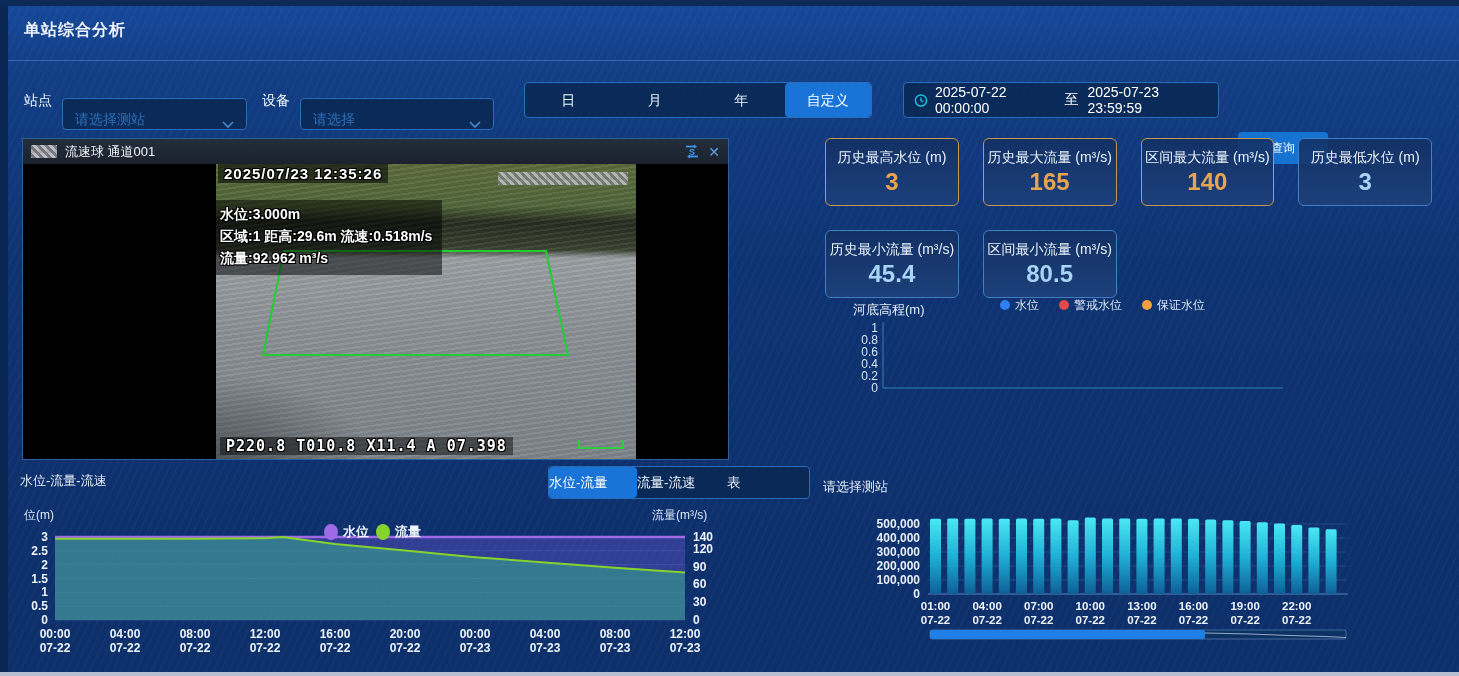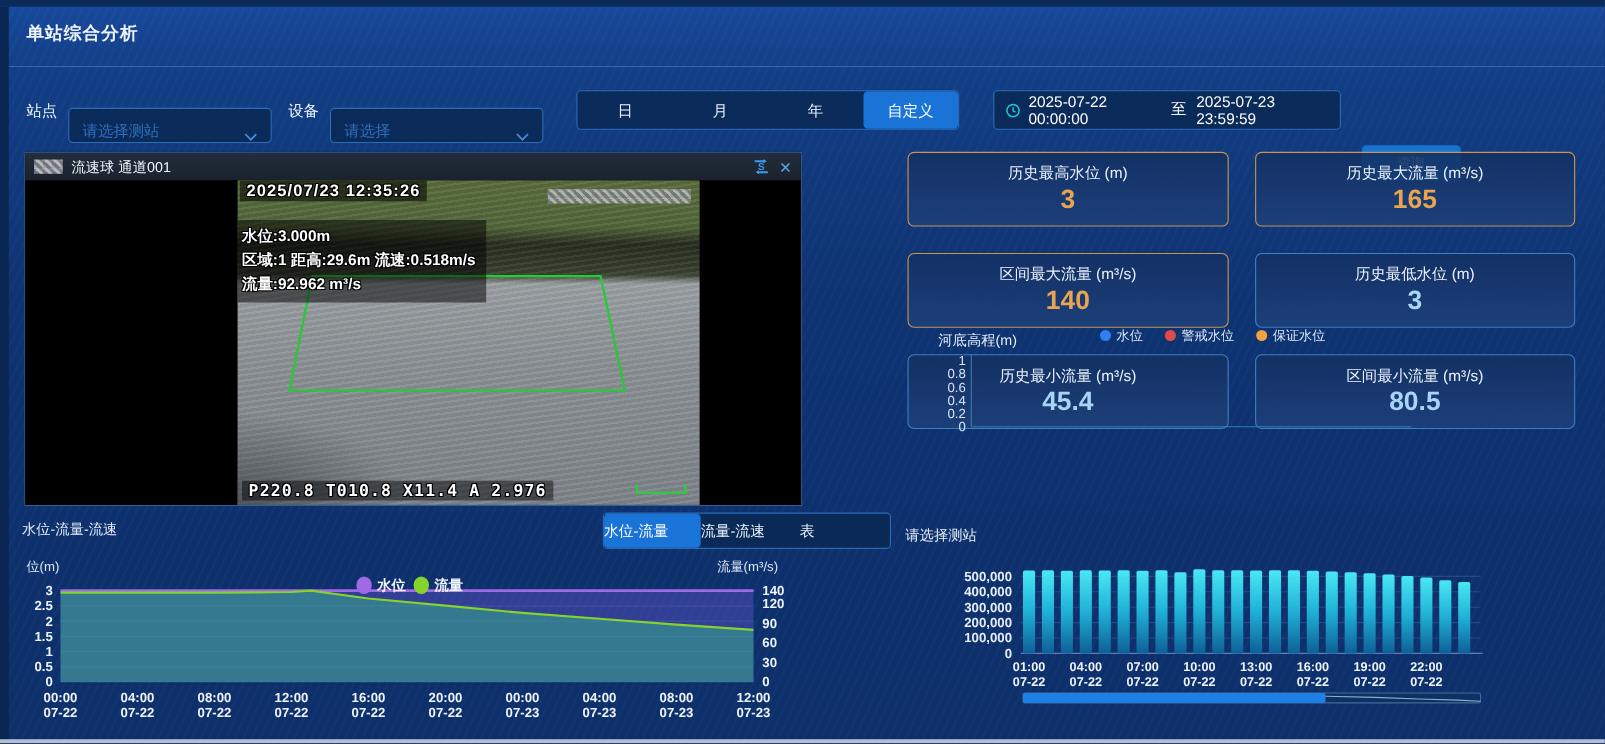--- a/index.html
+++ b/index.html
@@ -52,21 +52,21 @@
   .osd-telemetry{bottom:4px;left:4px;font-family:"DejaVu Sans Mono",monospace;font-size:15px;letter-spacing:1px;
     background:rgba(0,0,0,.45);padding:0 6px;}
   .vpoly{position:absolute;left:0;top:0;}
   .scale-marker{position:absolute;right:12px;bottom:10px;width:42px;height:7px;
     border-left:2px solid #2ecc40;border-right:2px solid #2ecc40;border-bottom:2px solid #2ecc40;}
   .pixel{background-image:linear-gradient(45deg, rgba(185,185,190,.9) 25%, rgba(120,125,130,.9) 25% 50%, rgba(205,205,210,.9) 50% 75%, rgba(140,140,145,.9) 75%);background-size:8px 8px;}
   .pixel.small{width:26px;height:13px;}
   .watermark{position:absolute;top:8px;right:8px;width:130px;height:13px;opacity:.85;}
   
   .stats{position:absolute;left:825px;top:138px;width:607px;display:grid;
-    grid-template-columns:repeat(2,1fr);column-gap:26px;row-gap:10px;gap:24px;}
+    grid-template-columns:repeat(4,1fr);column-gap:26px;row-gap:10px;gap:24px;}
   .card{height:68px;box-sizing:border-box;border-radius:6px;text-align:center;padding-top:10px;
     background:linear-gradient(180deg, rgba(18,48,98,.88), rgba(30,64,122,.92));}
   .card.max{border:1px solid #c8954f;}
   .card.min{border:1px solid #3f7fc2;}
   .card .clabel{font-size:14px;color:#eaf2fb;}
   .card .cvalue{font-size:24px;font-weight:bold;margin-top:3px;line-height:1;}
   .card.max .cvalue{color:#e8a44e;}
   .card.min .cvalue{color:#a8d4f5;}
   
   .riverbed{position:absolute;left:850px;top:292px;width:605px;height:122px;}
@@ -151,21 +151,21 @@
         <svg class="vpoly" width="420" height="295" viewBox="0 0 420 295">
           <polygon points="68,87 330,87 352,191 47,191" fill="none" stroke="#22cc33" stroke-width="2"></polygon>
         </svg>
         <div class="osd osd-ts">2025/07/23 12:35:26</div>
         <div class="pixel watermark"></div>
         <div class="osd-block">
           <div>水位:3.000m</div>
           <div>区域:1 距高:29.6m 流速:0.518m/s</div>
           <div>流量:92.962 m³/s</div>
         </div>
-        <div class="osd osd-telemetry">P220.8 T010.8 X11.4  A 2.976</div>
+        <div class="osd osd-telemetry">P220.8 T010.8 X11.4  A 07.398</div>
         <div class="scale-marker"></div>
       </div>
     </div>
   </section>
 
   <section class="stats">
     <div class="card max">
       <div class="clabel">历史最高水位 (m)</div>
       <div class="cvalue">3</div>
     </div>

